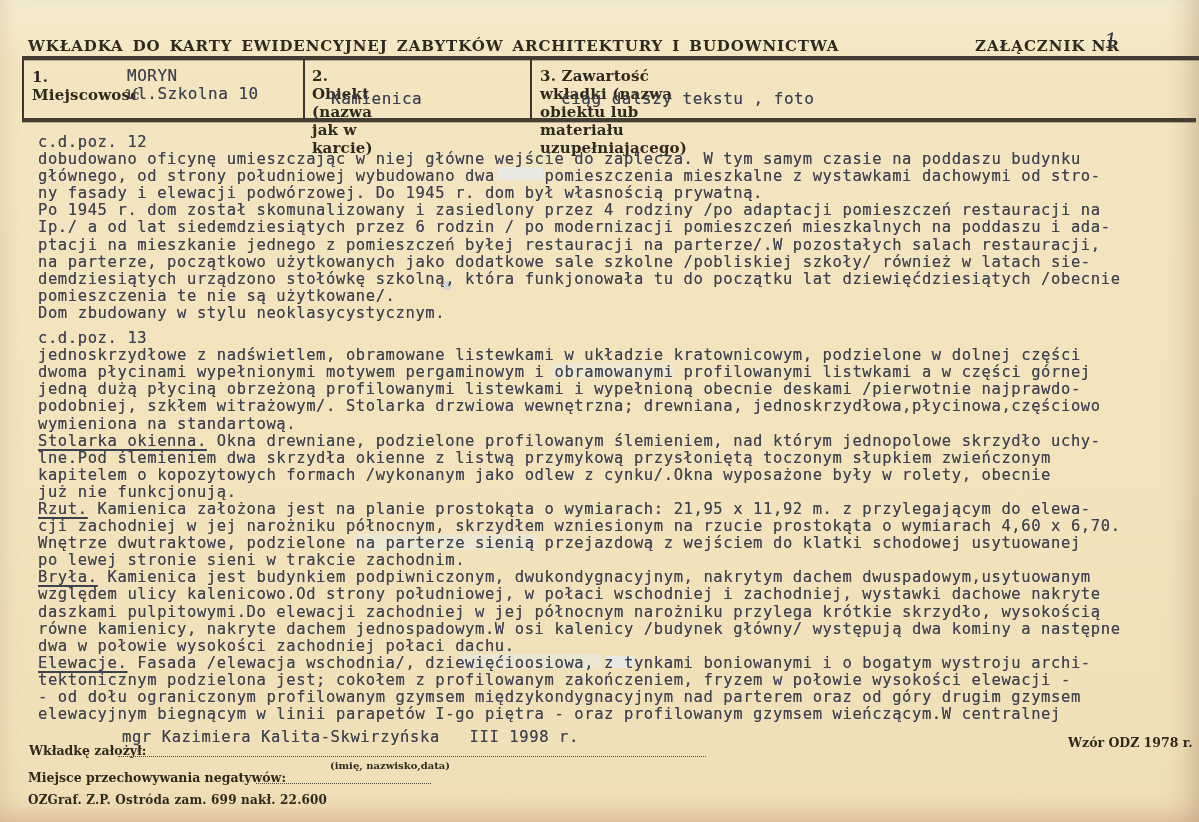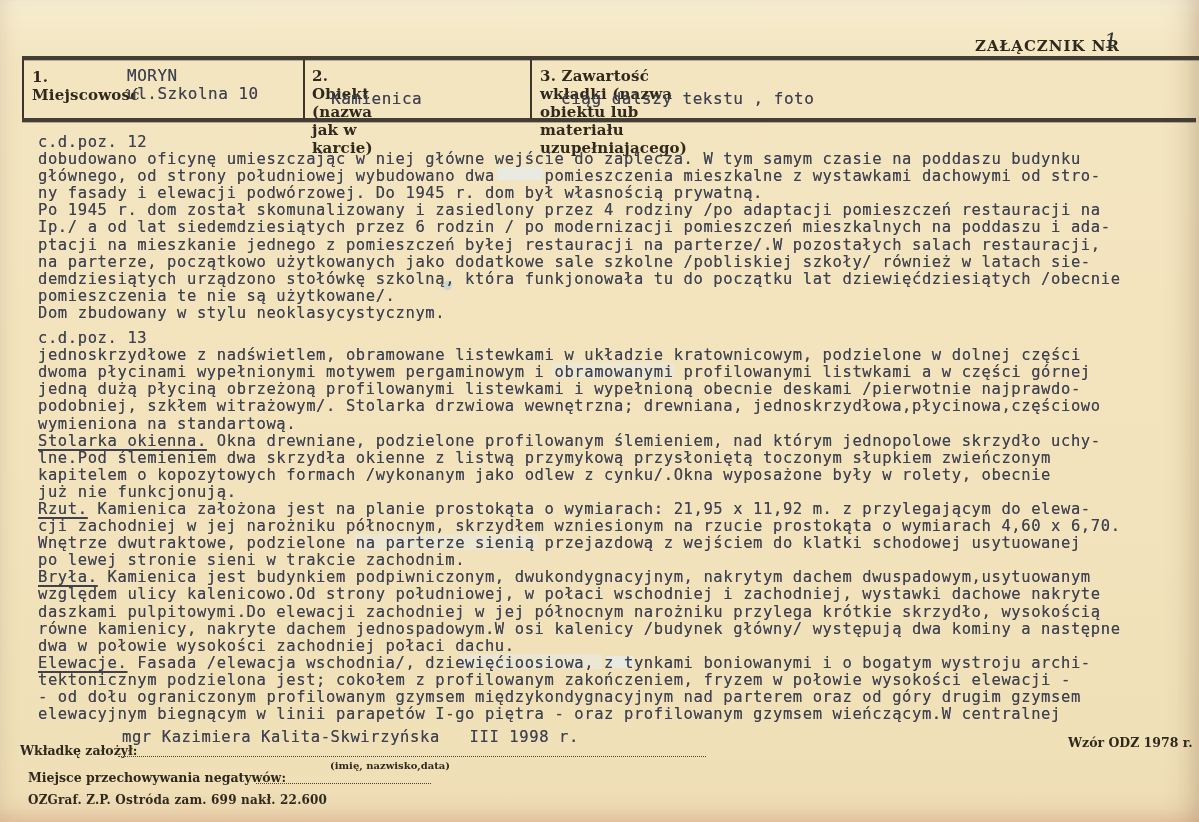--- a/index.html
+++ b/index.html
@@ -51,20 +51,21 @@
   
   .patch{background:#e6ebe8;opacity:.85;border-radius:2px;}
   .patch.soft{opacity:.55;}
   .patch.blue{background:#b9cdd9;opacity:.65;border-radius:50%;}
 </style>
 </head>
 <body>
 
 <div id="page">
 
+  <div class="abs print hdr-title" style="left:28px;top:37px;">WKŁADKA DO KARTY EWIDENCYJNEJ ZABYTKÓW ARCHITEKTURY I BUDOWNICTWA</div>
   <div class="abs print annex" style="left:975px;top:37px;">ZAŁĄCZNIK NR</div>
   <div class="abs handnum" style="left:1104px;top:29px;">1</div>
   <div class="abs rule" style="left:22px;top:56px;width:1177px;height:4px;"></div>
 
   <div class="abs" style="left:0;top:0;">
     <div class="abs vline" style="left:22px;top:60px;height:58px;"></div>
     <div class="abs vline" style="left:303px;top:60px;height:58px;"></div>
     <div class="abs vline" style="left:530px;top:60px;height:58px;"></div>
     <div class="abs rule" style="left:22px;top:118px;width:1174px;height:4px;"></div>
 
@@ -87,21 +88,21 @@
 
   <div class="abs patch" style="left:497px;top:167px;width:46px;height:13px;"></div>
   <div class="abs patch blue" style="left:443px;top:281px;width:9px;height:9px;"></div>
   <div class="abs patch soft" style="left:552px;top:363px;width:122px;height:15px;"></div>
   <div class="abs patch soft" style="left:354px;top:534px;width:184px;height:16px;"></div>
   <div class="abs patch soft" style="left:460px;top:654px;width:142px;height:15px;"></div>
   <div class="abs patch" style="left:606px;top:656px;width:28px;height:12px;"></div>
 
   <div id="typed-body" class="abs mono"><div class="tline">c.d.poz. 12</div><div class="tline">dobudowano oficynę umieszczając w niej główne wejście do zaplecza. W tym samym czasie na poddaszu budynku</div><div class="tline">głównego, od strony południowej wybudowano dwa     pomieszczenia mieszkalne z wystawkami dachowymi od stro-</div><div class="tline">ny fasady i elewacji podwórzowej. Do 1945 r. dom był własnością prywatną.</div><div class="tline">Po 1945 r. dom został skomunalizowany i zasiedlony przez 4 rodziny /po adaptacji pomieszczeń restauracji na</div><div class="tline">Ip./ a od lat siedemdziesiątych przez 6 rodzin / po modernizacji pomieszczeń mieszkalnych na poddaszu i ada-</div><div class="tline">ptacji na mieszkanie jednego z pomieszczeń byłej restauracji na parterze/.W pozostałych salach restauracji,</div><div class="tline">na parterze, początkowo użytkowanych jako dodatkowe sale szkolne /pobliskiej szkoły/ również w latach sie-</div><div class="tline">demdziesiątych urządzono stołówkę szkolną, która funkjonowała tu do początku lat dziewięćdziesiątych /obecnie</div><div class="tline">pomieszczenia te nie są użytkowane/.</div><div class="tline">Dom zbudowany w stylu neoklasycystycznym.</div><div class="gap"></div><div class="tline">c.d.poz. 13</div><div class="tline">jednoskrzydłowe z nadświetlem, obramowane listewkami w układzie kratownicowym, podzielone w dolnej części</div><div class="tline">dwoma płycinami wypełnionymi motywem pergaminowym i obramowanymi profilowanymi listwkami a w części górnej</div><div class="tline">jedną dużą płyciną obrzeżoną profilowanymi listewkami i wypełnioną obecnie deskami /pierwotnie najprawdo-</div><div class="tline">podobniej, szkłem witrażowym/. Stolarka drzwiowa wewnętrzna; drewniana, jednoskrzydłowa,płycinowa,częściowo</div><div class="tline">wymieniona na standartową.</div><div class="tline"><span class="ul">Stolarka okienna.</span> Okna drewniane, podzielone profilowanym ślemieniem, nad którym jednopolowe skrzydło uchy-</div><div class="tline">lne.Pod ślemieniem dwa skrzydła okienne z listwą przymykową przysłoniętą toczonym słupkiem zwieńczonym</div><div class="tline">kapitelem o kopozytowych formach /wykonanym jako odlew z cynku/.Okna wyposażone były w rolety, obecnie</div><div class="tline">już nie funkcjonują.</div><div class="tline"><span class="ul">Rzut.</span> Kamienica założona jest na planie prostokąta o wymiarach: 21,95 x 11,92 m. z przylegającym do elewa-</div><div class="tline">cji zachodniej w jej narożniku północnym, skrzydłem wzniesionym na rzucie prostokąta o wymiarach 4,60 x 6,70.</div><div class="tline">Wnętrze dwutraktowe, podzielone na parterze sienią przejazdową z wejściem do klatki schodowej usytuowanej</div><div class="tline">po lewej stronie sieni w trakcie zachodnim.</div><div class="tline"><span class="ul">Bryła.</span> Kamienica jest budynkiem podpiwniczonym, dwukondygnacyjnym, nakrytym dachem dwuspadowym,usytuowanym</div><div class="tline">względem ulicy kalenicowo.Od strony południowej, w połaci wschodniej i zachodniej, wystawki dachowe nakryte</div><div class="tline">daszkami pulpitowymi.Do elewacji zachodniej w jej północnym narożniku przylega krótkie skrzydło, wysokością</div><div class="tline">równe kamienicy, nakryte dachem jednospadowym.W osi kalenicy /budynek główny/ występują dwa kominy a następne</div><div class="tline">dwa w połowie wysokości zachodniej połaci dachu.</div><div class="tline"><span class="ul">Elewacje.</span> Fasada /elewacja wschodnia/, dziewięćioosiowa, z tynkami boniowanymi i o bogatym wystroju archi-</div><div class="tline">tektonicznym podzielona jest; cokołem z profilowanym zakończeniem, fryzem w połowie wysokości elewacji -</div><div class="tline">- od dołu ograniczonym profilowanym gzymsem międzykondygnacyjnym nad parterem oraz od góry drugim gzymsem</div><div class="tline">elewacyjnym biegnącym w linii parapetów I-go piętra - oraz profilowanym gzymsem wieńczącym.W centralnej</div></div>
 
-  <div class="abs print flab2" style="left:20px;top:743px;">Wkładkę założył:</div>
+  <div class="abs print flab2" style="left:29px;top:743px;">Wkładkę założył:</div>
   <div class="abs mono tline" style="left:122px;top:729px;">mgr Kazimiera Kalita-Skwirzyńska   III 1998 r.</div>
   <div class="abs dots" style="left:118px;top:755px;width:588px;"></div>
   <div class="abs print fhint" style="left:330px;top:760px;">(imię, nazwisko,data)</div>
 
   <div class="abs print wz" style="left:1068px;top:735px;">Wzór ODZ 1978 r.</div>
 
   <div class="abs print flab2" style="left:28px;top:770px;">Miejsce przechowywania negatywów:</div>
   <div class="abs dots" style="left:256px;top:782px;width:175px;"></div>
 
   <div class="abs print small-print" style="left:28px;top:793px;">OZGraf. Z.P. Ostróda zam. 699 nakł. 22.600</div>

